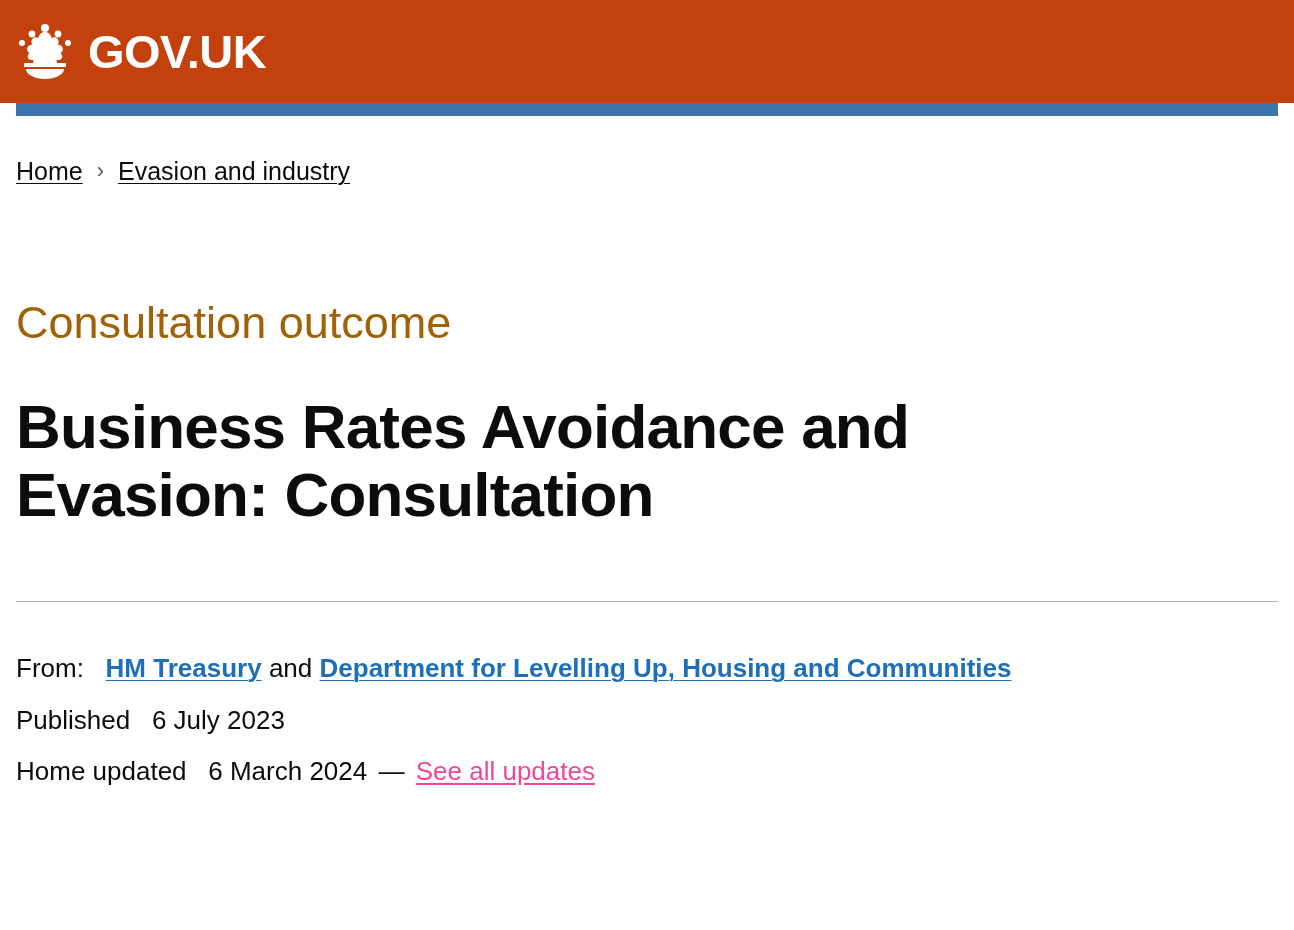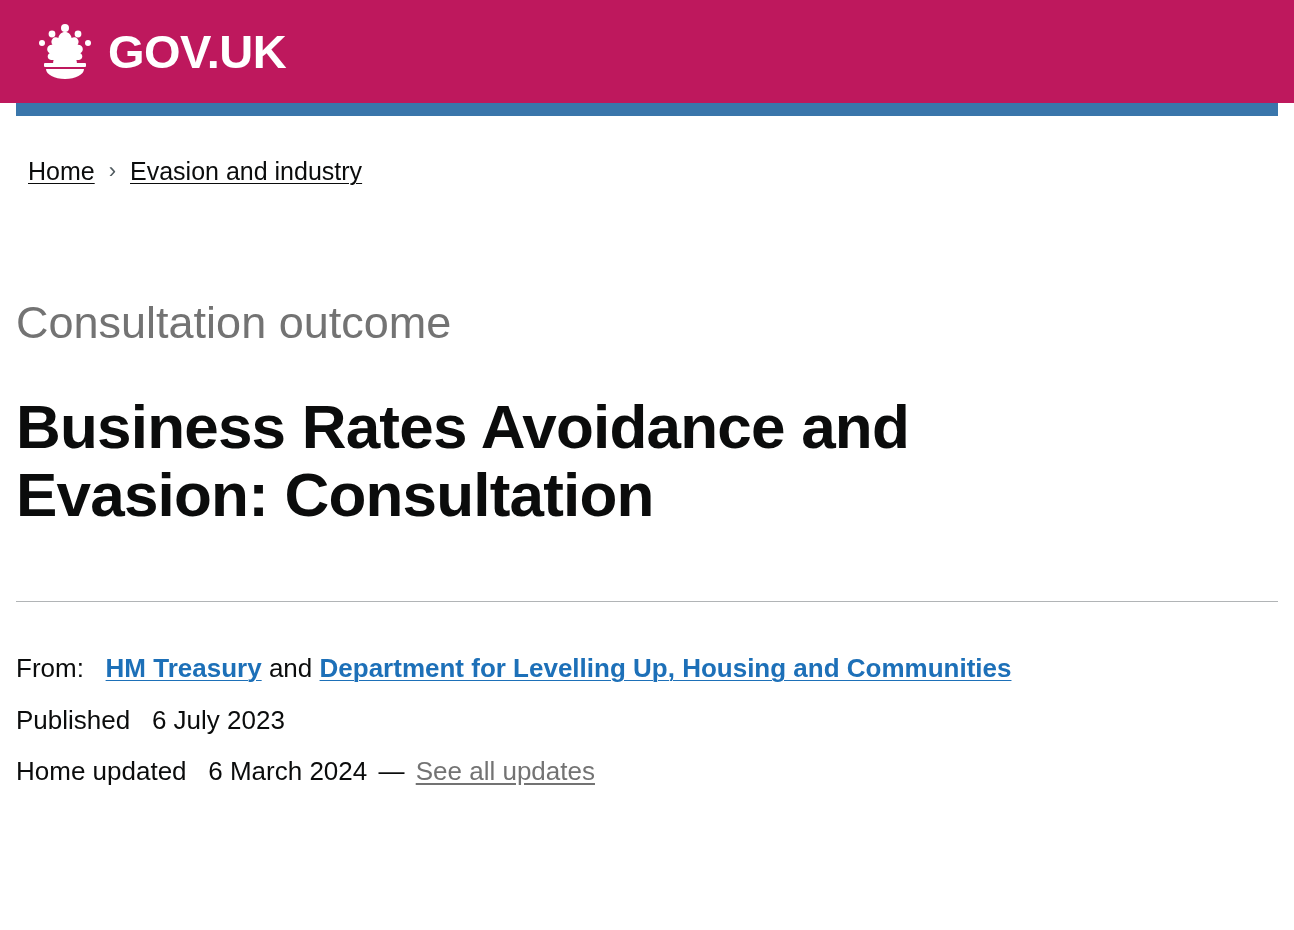--- a/index.html
+++ b/index.html
@@ -11,25 +11,25 @@
   body {
     width: 1294px;
     height: 930px;
     font-family: "Liberation Sans", sans-serif;
     color: #0b0c0c;
     overflow: hidden;
   }
 
   
   .govuk-header {
-    background: #be185d;
+    background: #c2410c;
     height: 103px;
     display: flex;
     align-items: center;
-    padding-left: 32px;
+    padding-left: 12px;
   }
   .header-logo {
     display: flex;
     align-items: center;
     text-decoration: none;
     color: #ffffff;
   }
   .crown {
     width: 66px;
     height: 62px;
@@ -45,21 +45,21 @@
     font-family: "Liberation Sans", sans-serif;
   }
   .header-blue-bar {
     height: 13px;
     background: #3a76ab;
     margin: 0 16px 0 16px;
   }
 
   
   .breadcrumbs {
-    padding: 40px 16px 0 28px;
+    padding: 40px 16px 0 16px;
     display: flex;
     align-items: center;
     font-size: 25px;
     line-height: 1.2;
   }
   .breadcrumbs a {
     color: #0b0c0c;
     text-decoration: underline;
     text-underline-offset: 3px;
     text-decoration-thickness: 1px;
@@ -70,21 +70,21 @@
     font-size: 22px;
   }
 
   
   .content {
     padding: 0 16px;
   }
   .context-label {
     margin-top: 112px;
     font-size: 45px;
-    color: #737373;
+    color: #a16207;
     line-height: 1.1;
     font-weight: 400;
   }
   .page-title {
     margin-top: 8px;
     font-size: 62px;
     font-weight: 700;
     line-height: 1.1;
     letter-spacing: -0.8px;
     max-width: 1020px;
@@ -108,21 +108,21 @@
   }
   .meta-key { font-weight: 400; }
   .meta-link {
     color: #1d70b8;
     font-weight: 700;
     text-decoration: underline;
     text-underline-offset: 3px;
     text-decoration-thickness: 1px;
   }
   .meta-link-plain {
-    color: #737373;
+    color: #ec4899;
     font-weight: 400;
     text-underline-offset: 3px;
   }
   .meta-sep { font-weight: 400; }
   .meta-value { font-weight: 400; }
   .dash { padding: 0 4px; }
 </style>
 </head>
 <body>
 

